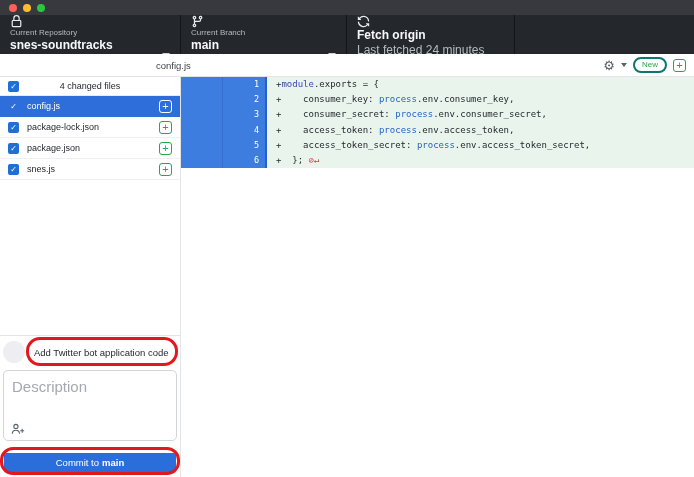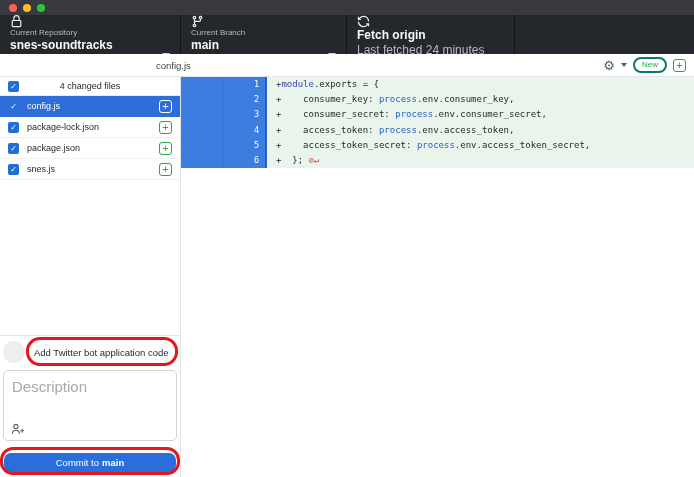--- a/index.html
+++ b/index.html
@@ -80,21 +80,21 @@
     border:none; outline:none; font-family:"Liberation Sans",sans-serif;
     font-size:9.5px; color:#24292e; background:transparent; padding:0 4px; }
   .desc-box { position:absolute; left:3px; top:34px; width:174px; height:71px;
     border:1px solid #d1d5da; border-radius:5px; background:#fff; }
   .desc-input { width:100%; height:52px; border:none; outline:none; resize:none;
     font-family:"Liberation Sans",sans-serif; font-size:15px; color:#24292e;
     padding:7px 8px; background:transparent; }
   .desc-input::placeholder { color:#a3a9b0; }
   .coauthor { position:absolute; left:7px; bottom:5px; display:flex; }
   .commit-btn { position:absolute; left:4px; top:117px; width:172px; height:19px;
-    border:none; border-radius:7px; background:#2a6edb; color:#fff;
+    border:none; border-radius:2px; background:#2a6edb; color:#fff;
     font-family:"Liberation Sans",sans-serif; font-size:9.5px;
     display:flex; align-items:center; justify-content:center; }
   .commit-btn .branch-b { font-weight:bold; margin-left:3px; }
 
   
   .ring { position:absolute; border:3px solid #e1191f; pointer-events:none; z-index:5; }
   .ring.summary { left:26px; top:337px; width:152px; height:29px; border-radius:14px; }
   .ring.commit { left:0px; top:447px; width:180px; height:28px; border-radius:13px; }
 
   

